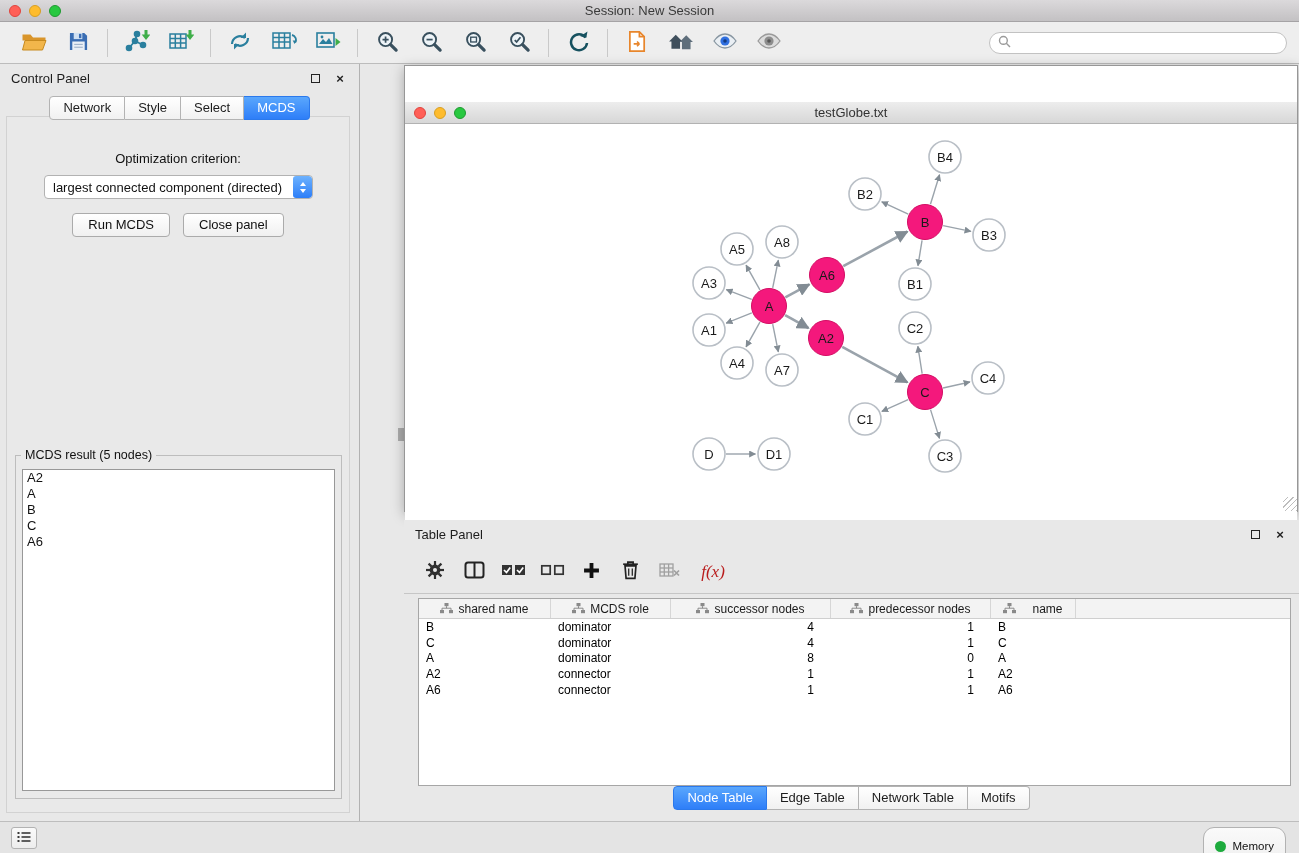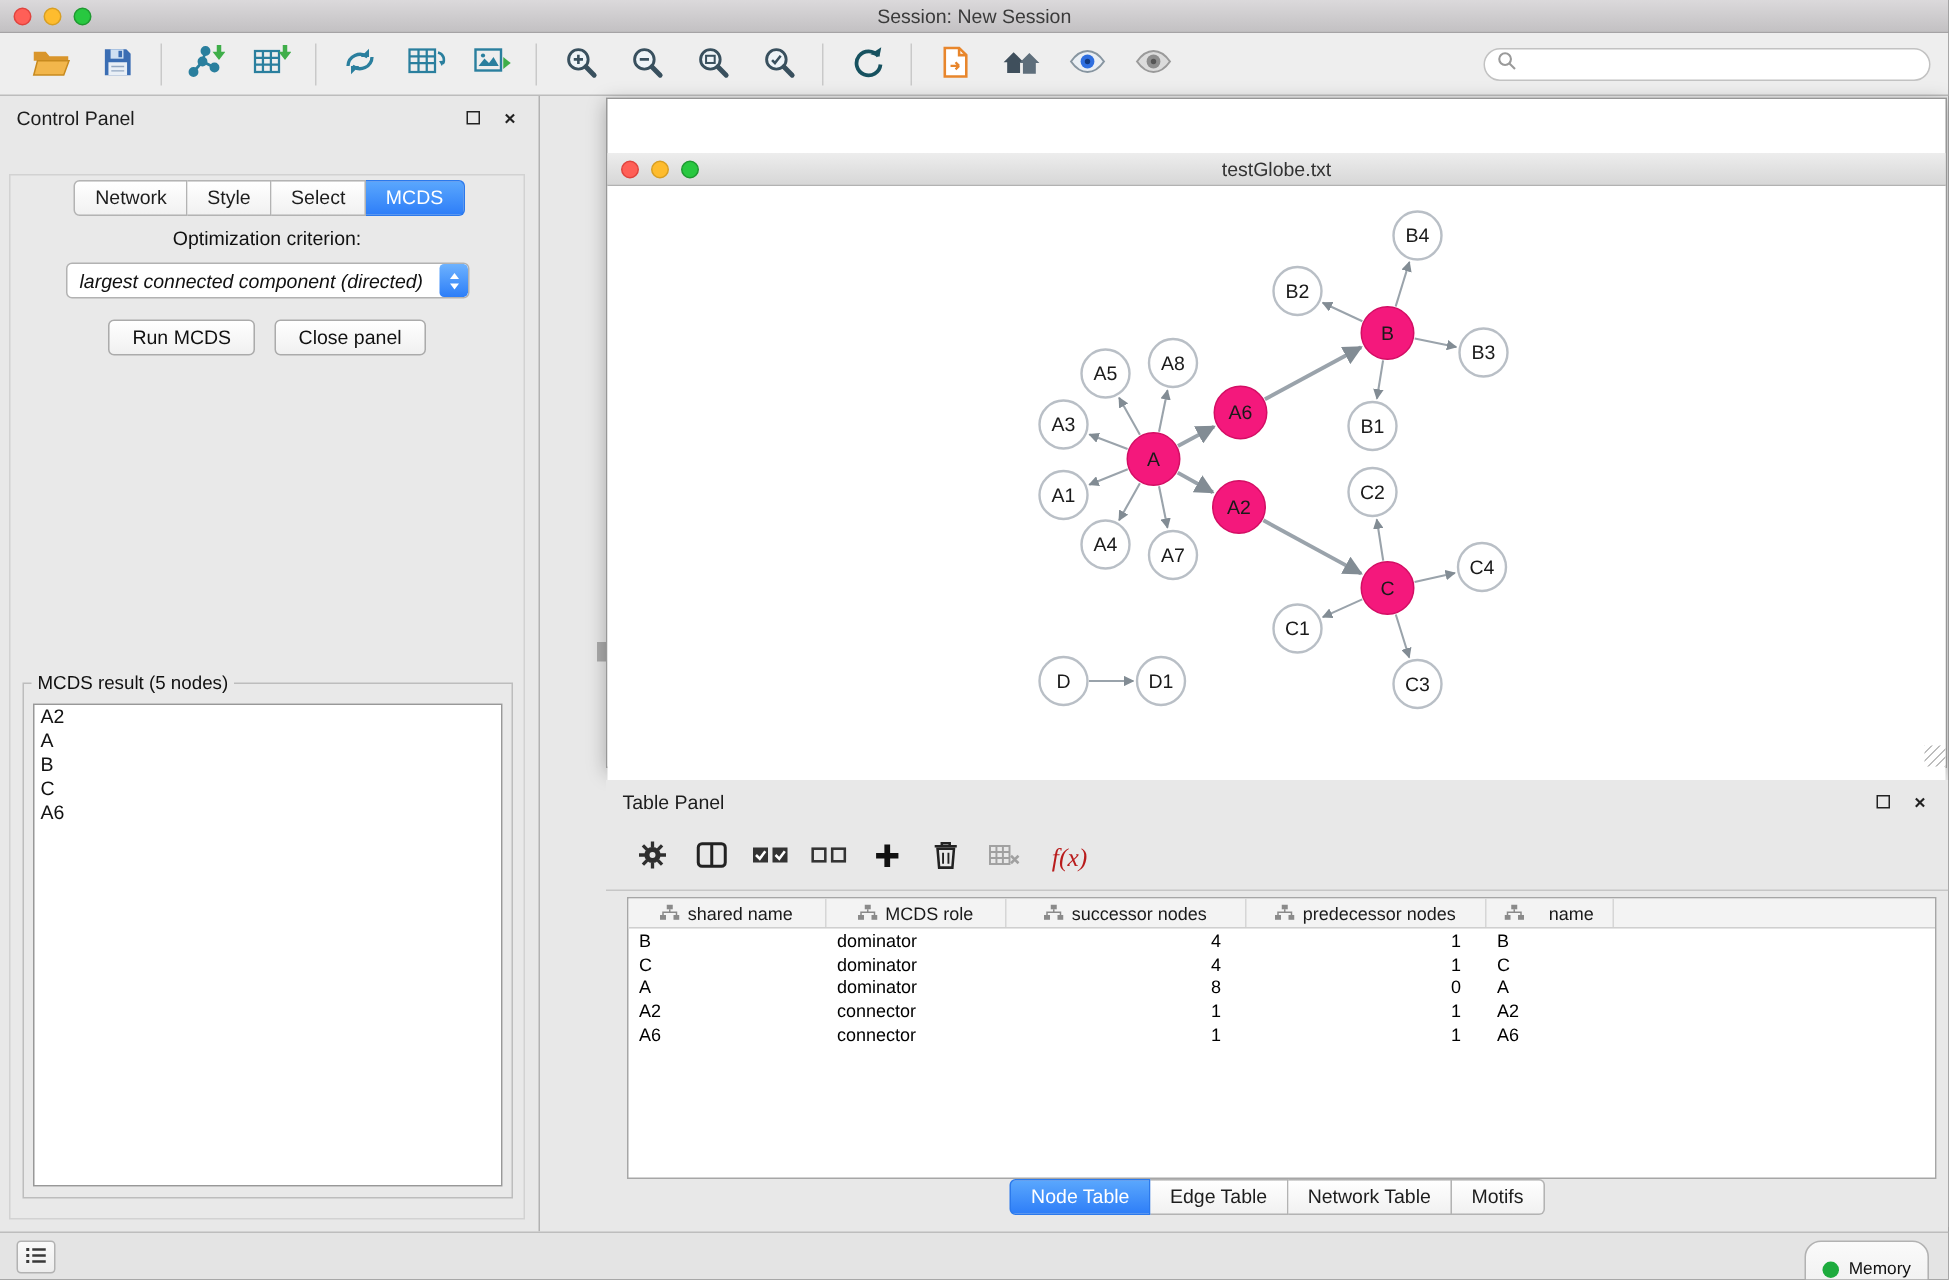--- a/index.html
+++ b/index.html
@@ -31,29 +31,29 @@
   
   .control-panel { position:absolute; left:0; top:64px; width:360px; height:757px;
                    background:#e8e8e8; border-right:1px solid #b2b2b2; }
   .panel-header { height:28px; display:flex; align-items:center; padding:0 11px; font-size:13px; color:#1d1d1d; }
   .panel-header .spacer { flex:1; }
   .win-mini-btn { width:16px; height:16px; margin-left:9px; display:flex; align-items:center;
                   justify-content:center; color:#222; font-size:13px; font-weight:bold; cursor:pointer; }
   .float-sq { width:9px; height:9px; border:1.5px solid #222; }
   .cp-content { position:absolute; top:52px; left:6px; right:9px; bottom:8px;
                 border:1px solid #d2d2d2; background:#e9e9e9; }
-  .cp-tabs { position:absolute; top:32px; left:0; width:100%; display:flex; justify-content:center; z-index:2;margin-top:24px; }
+  .cp-tabs { position:absolute; top:32px; left:0; width:100%; display:flex; justify-content:center; z-index:2; }
   .cp-tab { font-size:13px; padding:3px 13px 4px; background:linear-gradient(#ffffff,#f1f1f1);
             border:1px solid #b3b3b3; border-left:none; color:#1d1d1d; cursor:pointer; }
   .cp-tab:first-child { border-left:1px solid #b3b3b3; border-radius:4px 0 0 4px; }
   .cp-tab:last-child { border-radius:0 4px 4px 0; }
   .cp-tab.active { background:linear-gradient(#5aa7fd,#2e7ef8); color:#fff; border-color:#2b79ec; }
   .opt-label { text-align:center; font-size:13px; color:#111; margin-top:34px; }
   .combo { margin:9px 36px 0 37px; height:24px; background:#fff; border:1px solid #b2b2b2;
-           border-radius:4px; display:flex; align-items:center; overflow:hidden; cursor:pointer;font-style:italic; }
+           border-radius:4px; display:flex; align-items:center; overflow:hidden; cursor:pointer; }
   .combo .val { flex:1; font-size:13px; color:#111; padding-left:8px; white-space:nowrap; }
   .combo .step { width:19px; align-self:stretch; background:linear-gradient(#6db2fe,#2d7ef8);
                  display:flex; flex-direction:column; align-items:center; justify-content:center; gap:3px;
                  border-radius:3px; }
   .arr-up   { width:0; height:0; border-left:3.5px solid transparent; border-right:3.5px solid transparent;
               border-bottom:4.5px solid #fff; }
   .arr-down { width:0; height:0; border-left:3.5px solid transparent; border-right:3.5px solid transparent;
               border-top:4.5px solid #fff; }
   .cp-buttons { display:flex; justify-content:center; gap:13px; margin-top:14px; }
   .push-btn { font-size:13px; color:#111; padding:3px 15px 4px; background:linear-gradient(#ffffff,#f0f0f0);

